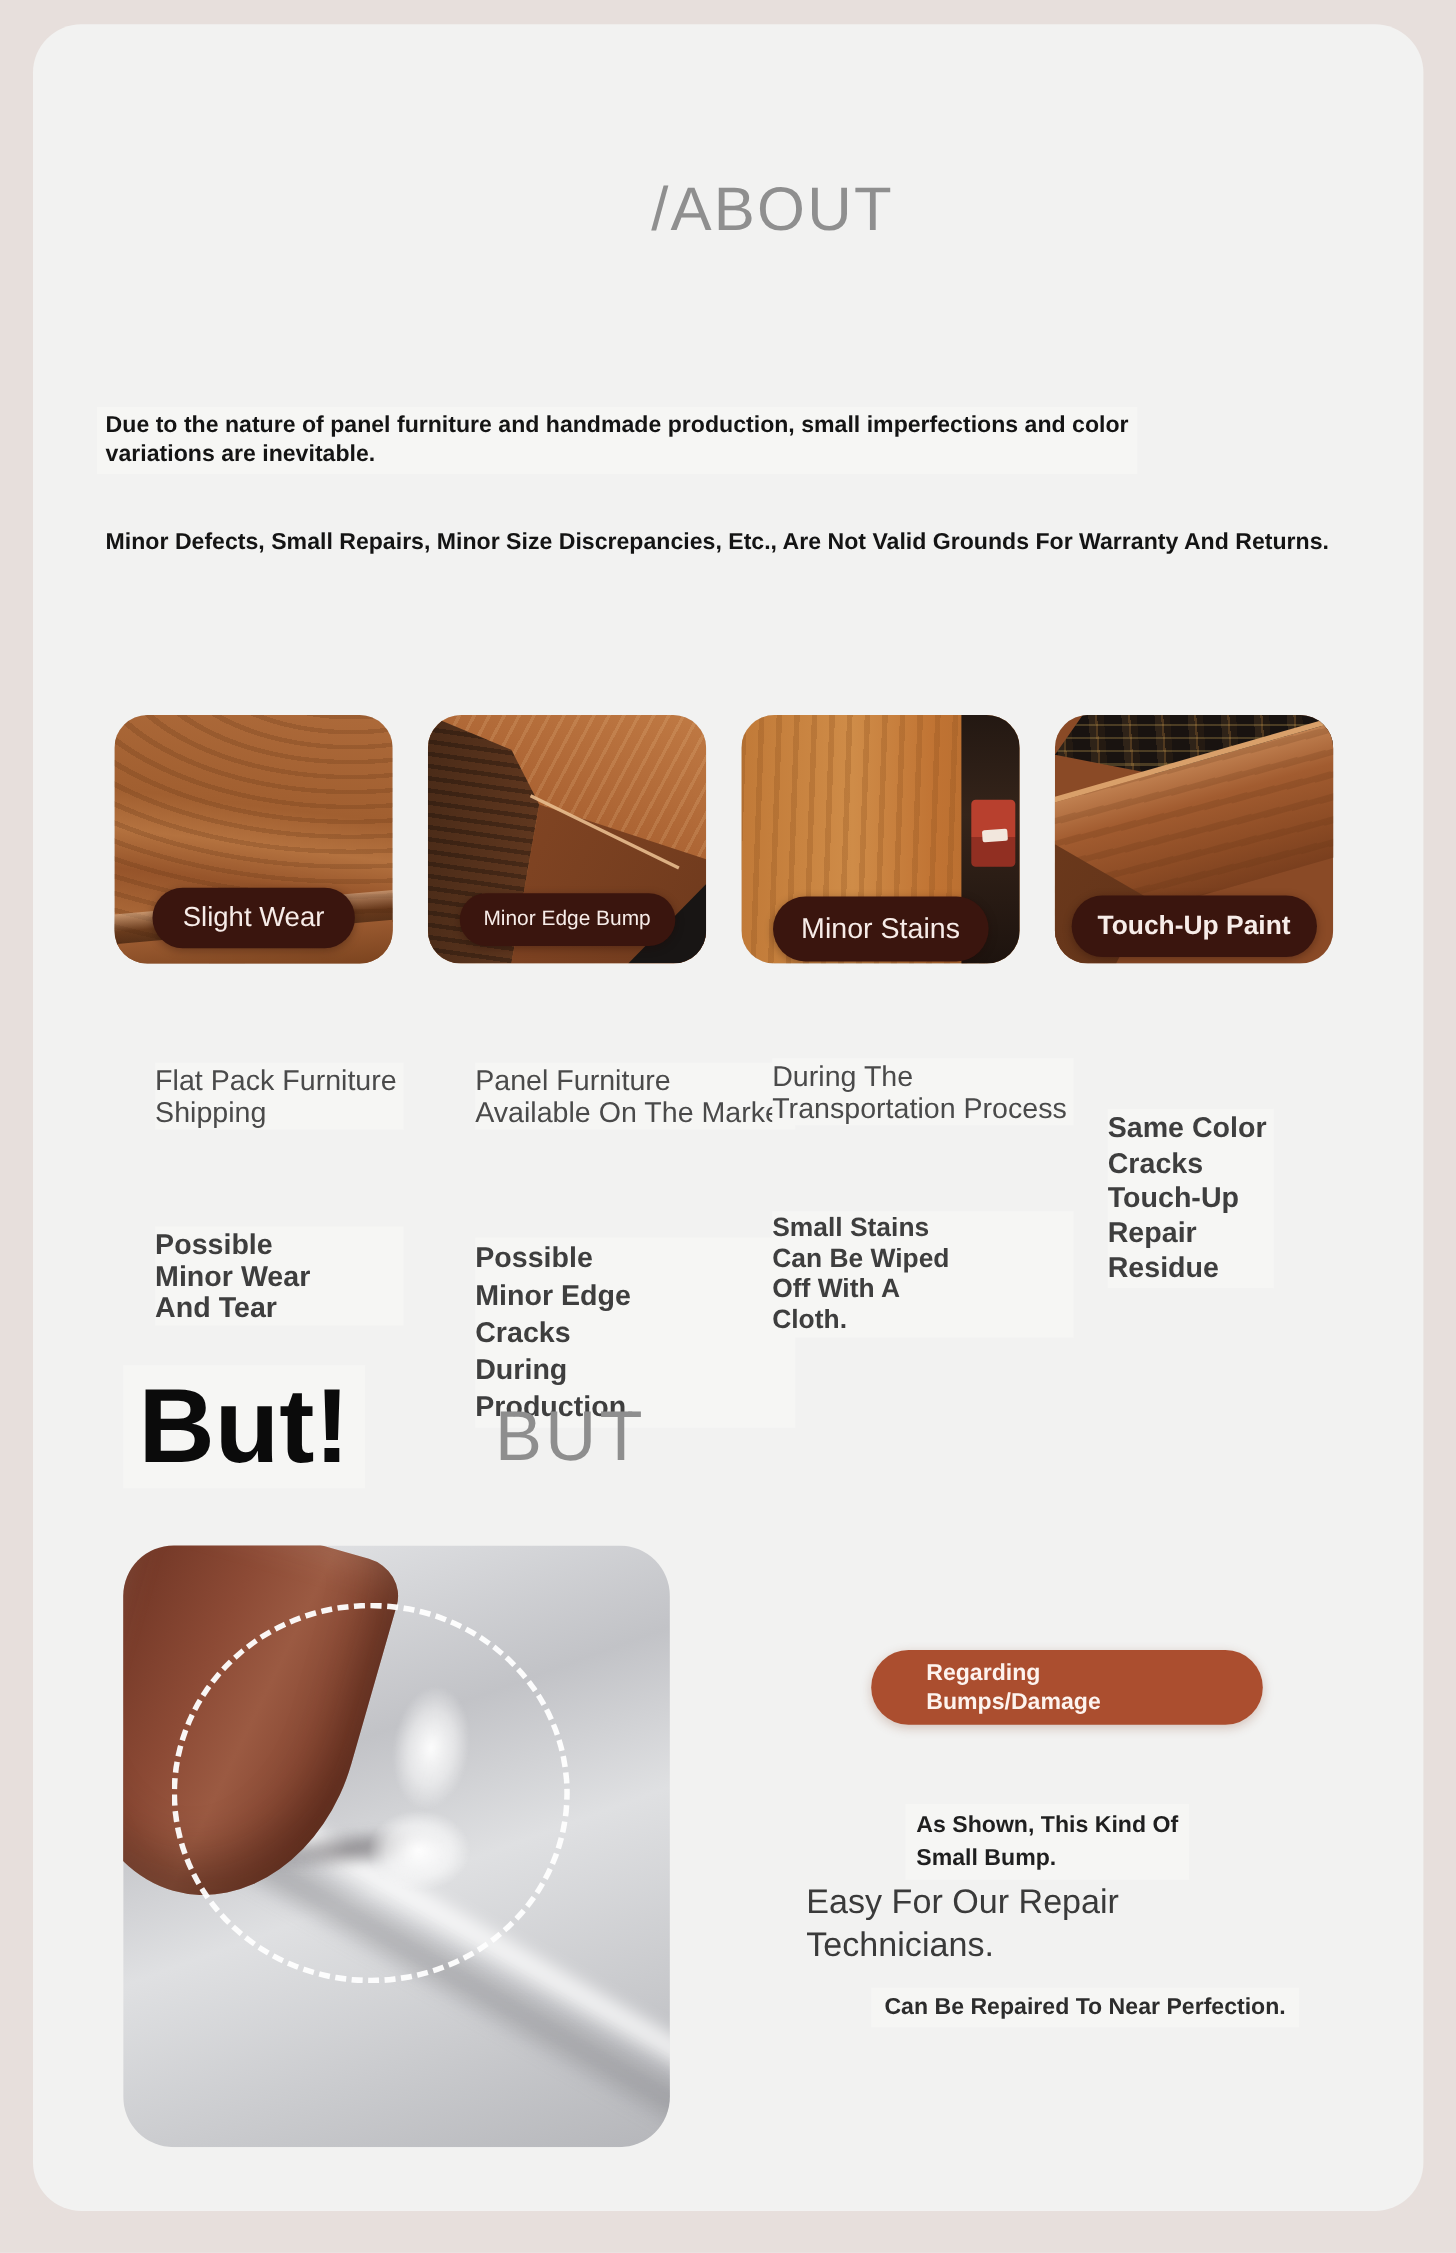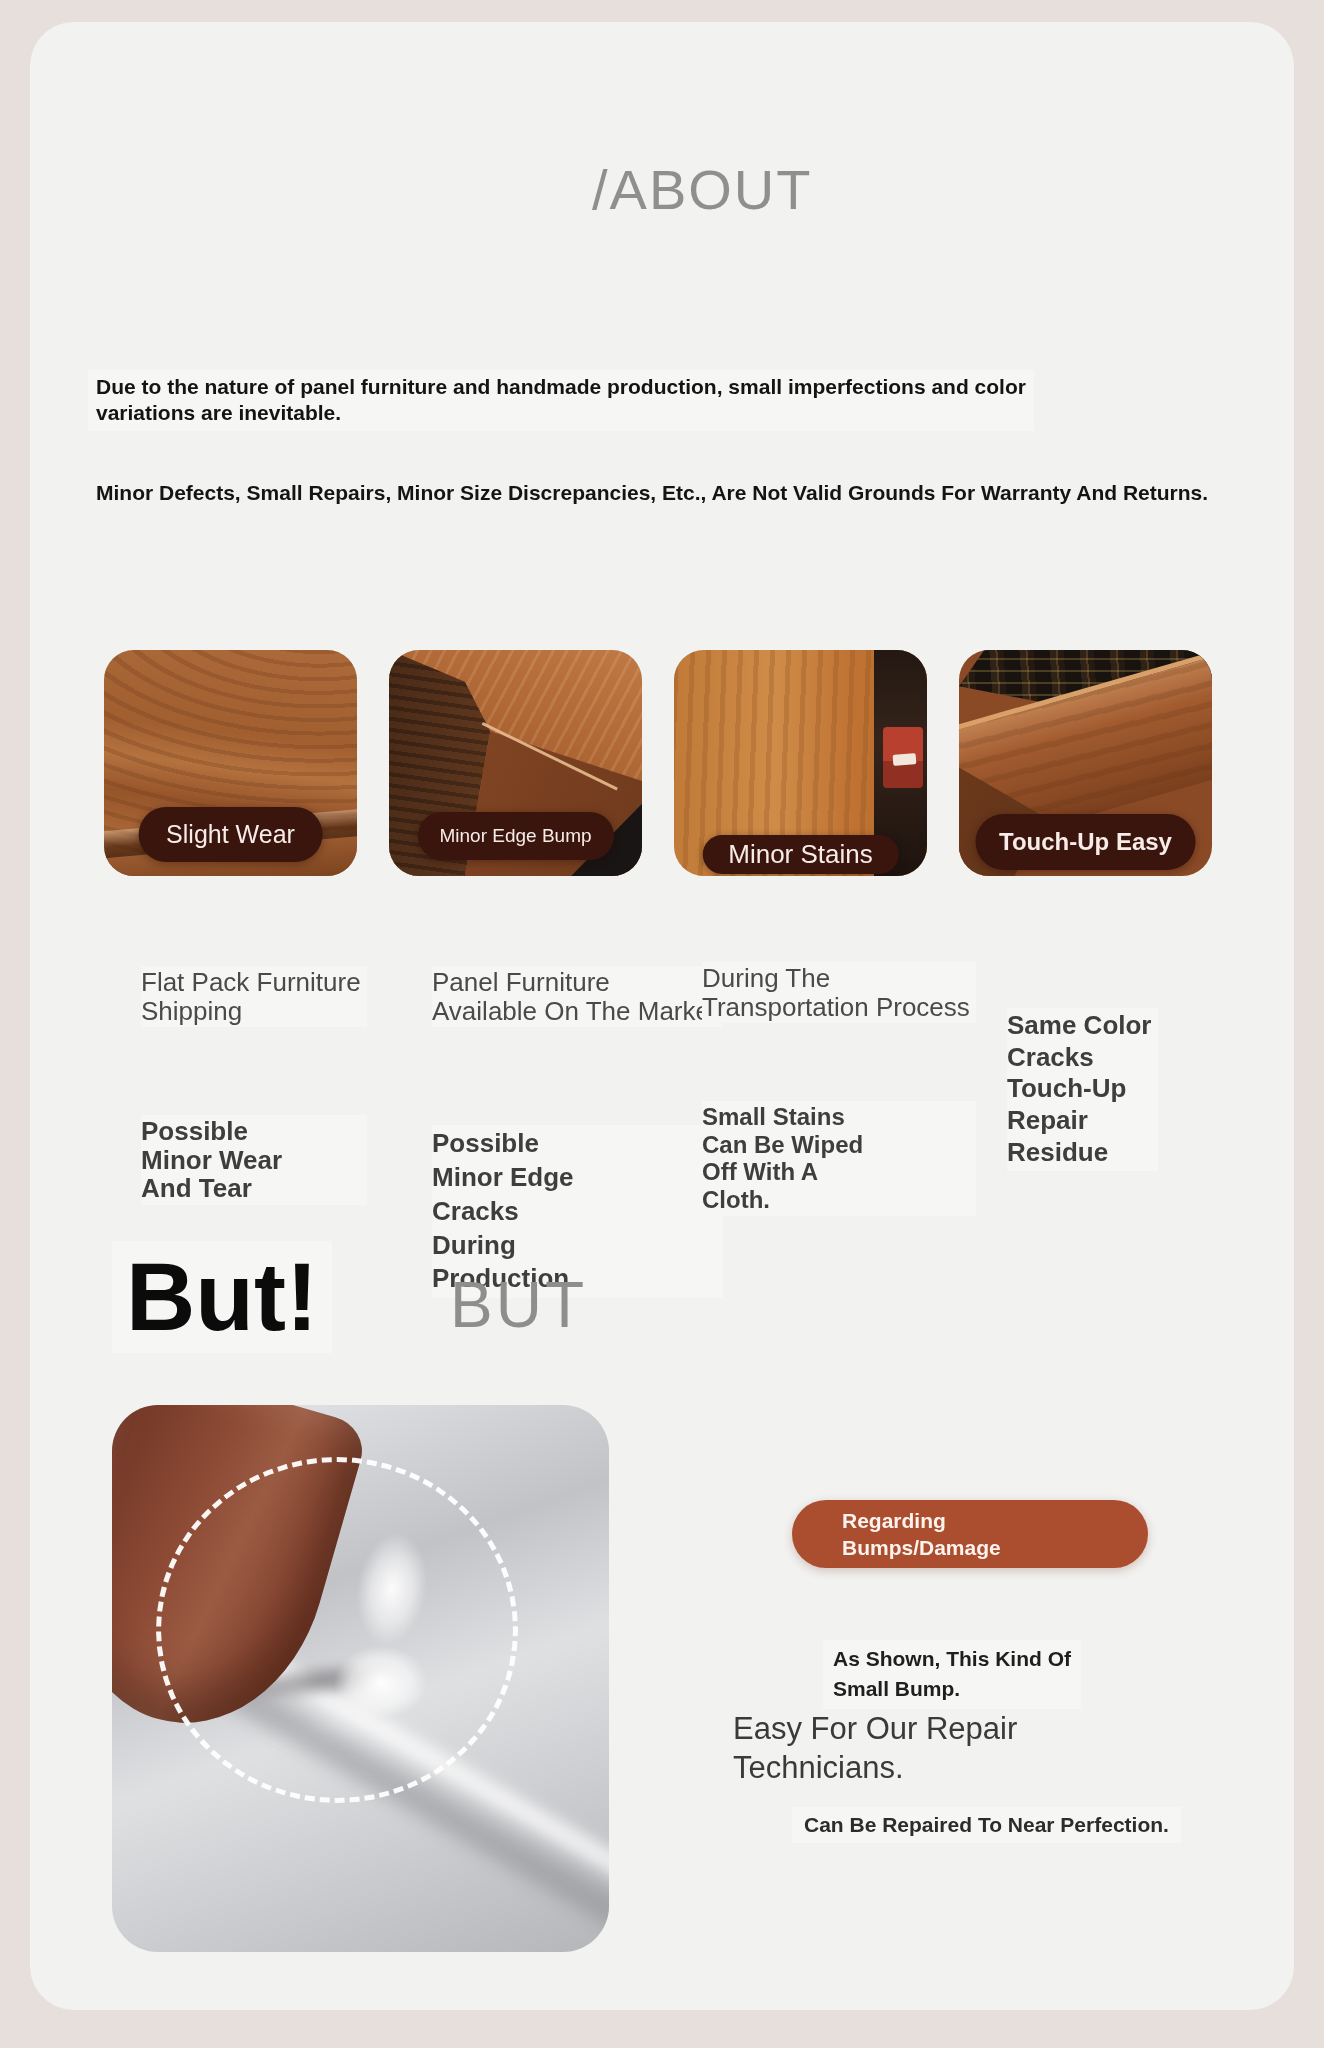--- a/index.html
+++ b/index.html
@@ -112,21 +112,21 @@
     clip-path:polygon(0 52%, 34% 74%, 22% 100%, 0 100%);
     background:linear-gradient(120deg,#6e3a1c,#5a3018);
   }
   .pill{
     position:absolute;left:50%;transform:translateX(-50%);
     background:#3a150e;color:#f7ece8;border-radius:999px;white-space:pre;
     box-shadow:0 2px 8px rgba(30,10,5,.35);
   }
   .p1{bottom:14px;font-size:25px;font-weight:500;padding:13px 28px;}
   .p2{bottom:16px;font-size:19px;font-weight:500;padding:13px 22px;}
-  .p3{bottom:2px;font-size:26px;font-weight:400;padding:4px 26px;}
+  .p3{bottom:2px;font-size:26px;font-weight:400;padding:14px 26px;}
   .p4{bottom:6px;font-size:24px;font-weight:700;padding:14px 24px;}
   
   .cap-col{position:absolute;white-space:pre;}
   .cap-title{font-size:26px;font-weight:400;color:#4a4a4a;line-height:1.1;white-space:pre;padding:2px 6px 2px 0;}
   .cap-body{font-size:26px;font-weight:700;color:#3e3e3e;white-space:pre;padding:2px 6px 2px 0;}
   .c1{left:111px;top:908px;}
   .c1 .cap-body{margin-top:52px;line-height:1.1;}
   .c2{left:402px;top:908px;}
   .c2 .cap-body{margin-top:62px;line-height:1.3;}
   .c3{left:672px;top:904px;}
@@ -227,21 +227,21 @@
     <div class="shelf"></div>
     <div class="redbox"></div>
     <div class="label-bar"></div>
     <div class="pill p3">Minor Stains</div>
   </div>
   <div class="tile t4">
     <div class="fill wood"></div>
     <div class="bottles"></div>
     <div class="plank"></div>
     <div class="front"></div>
-    <div class="pill p4">Touch-Up Easy</div>
+    <div class="pill p4">Touch-Up Paint</div>
   </div>
 
   <div class="cap-col c1">
     <div class="cap-title hl">Flat Pack Furniture
 Shipping</div>
     <div class="cap-body hl">Possible
 Minor Wear
 And Tear</div>
   </div>
   <div class="cap-col c2">

